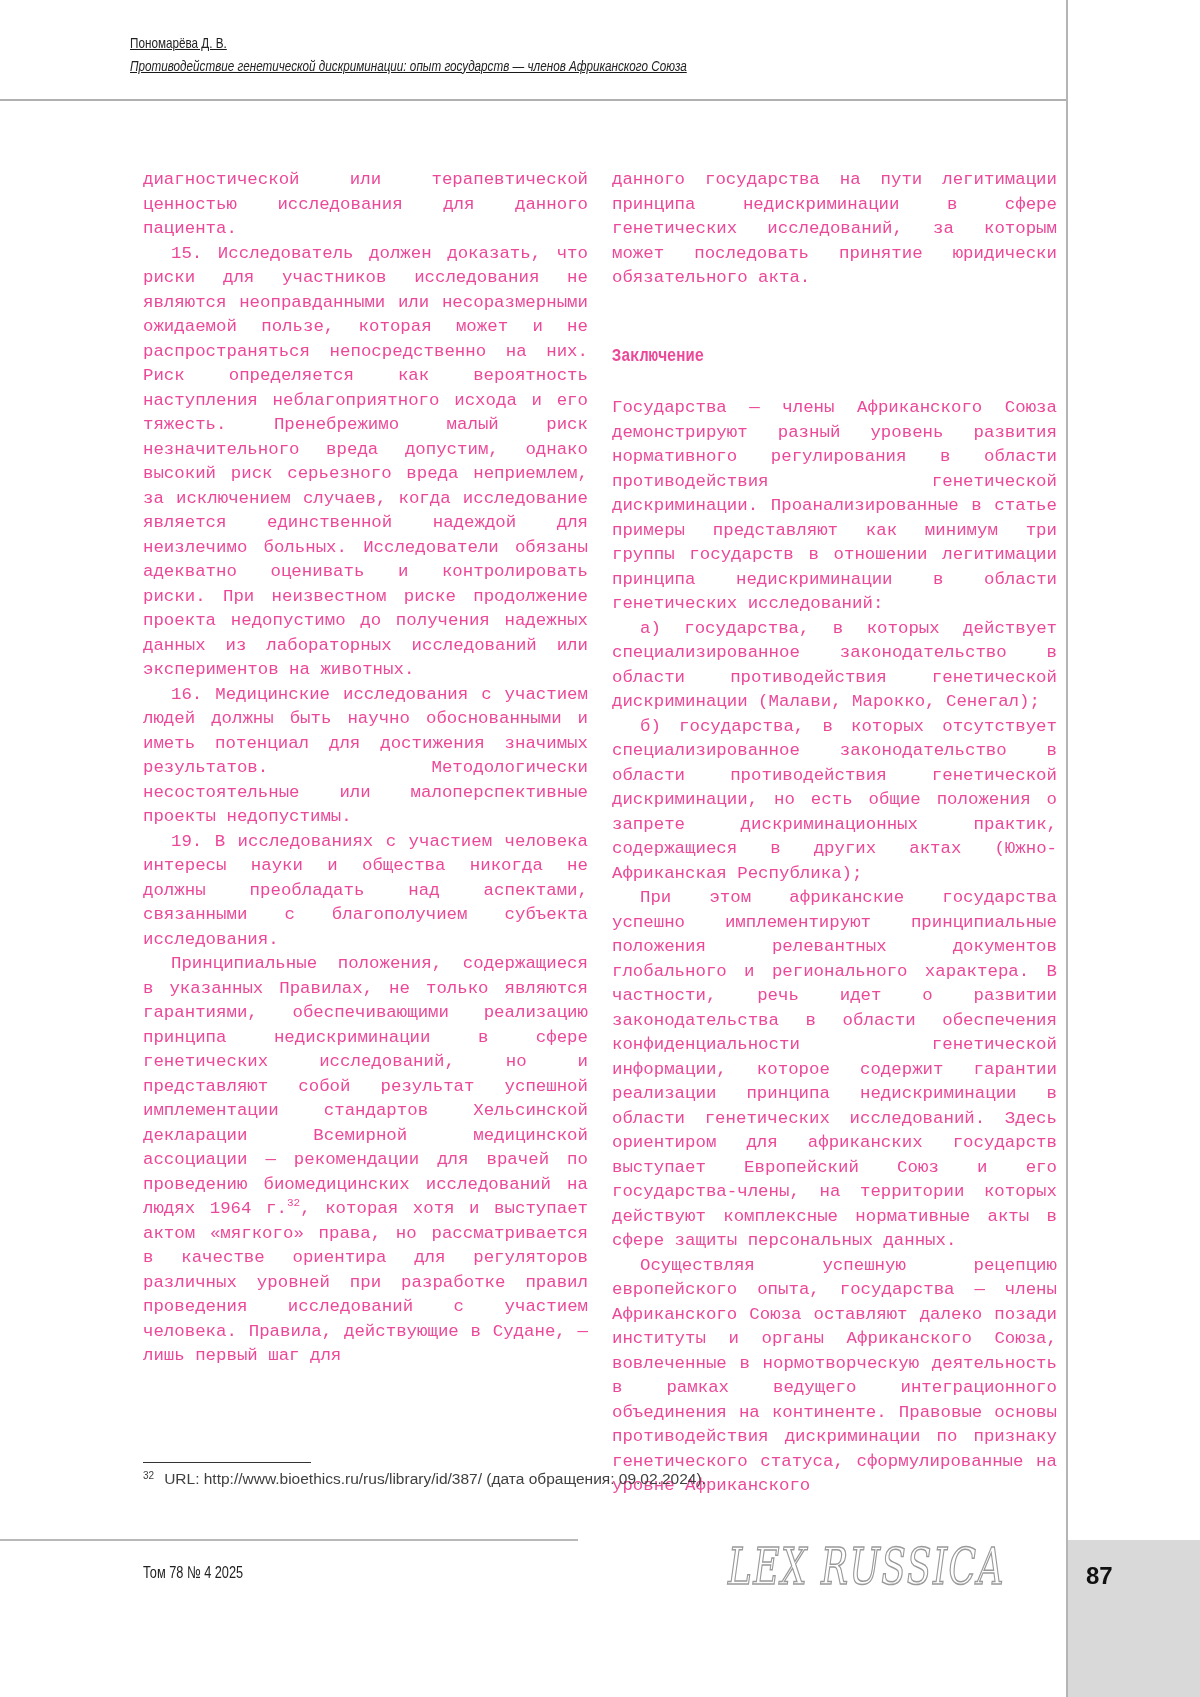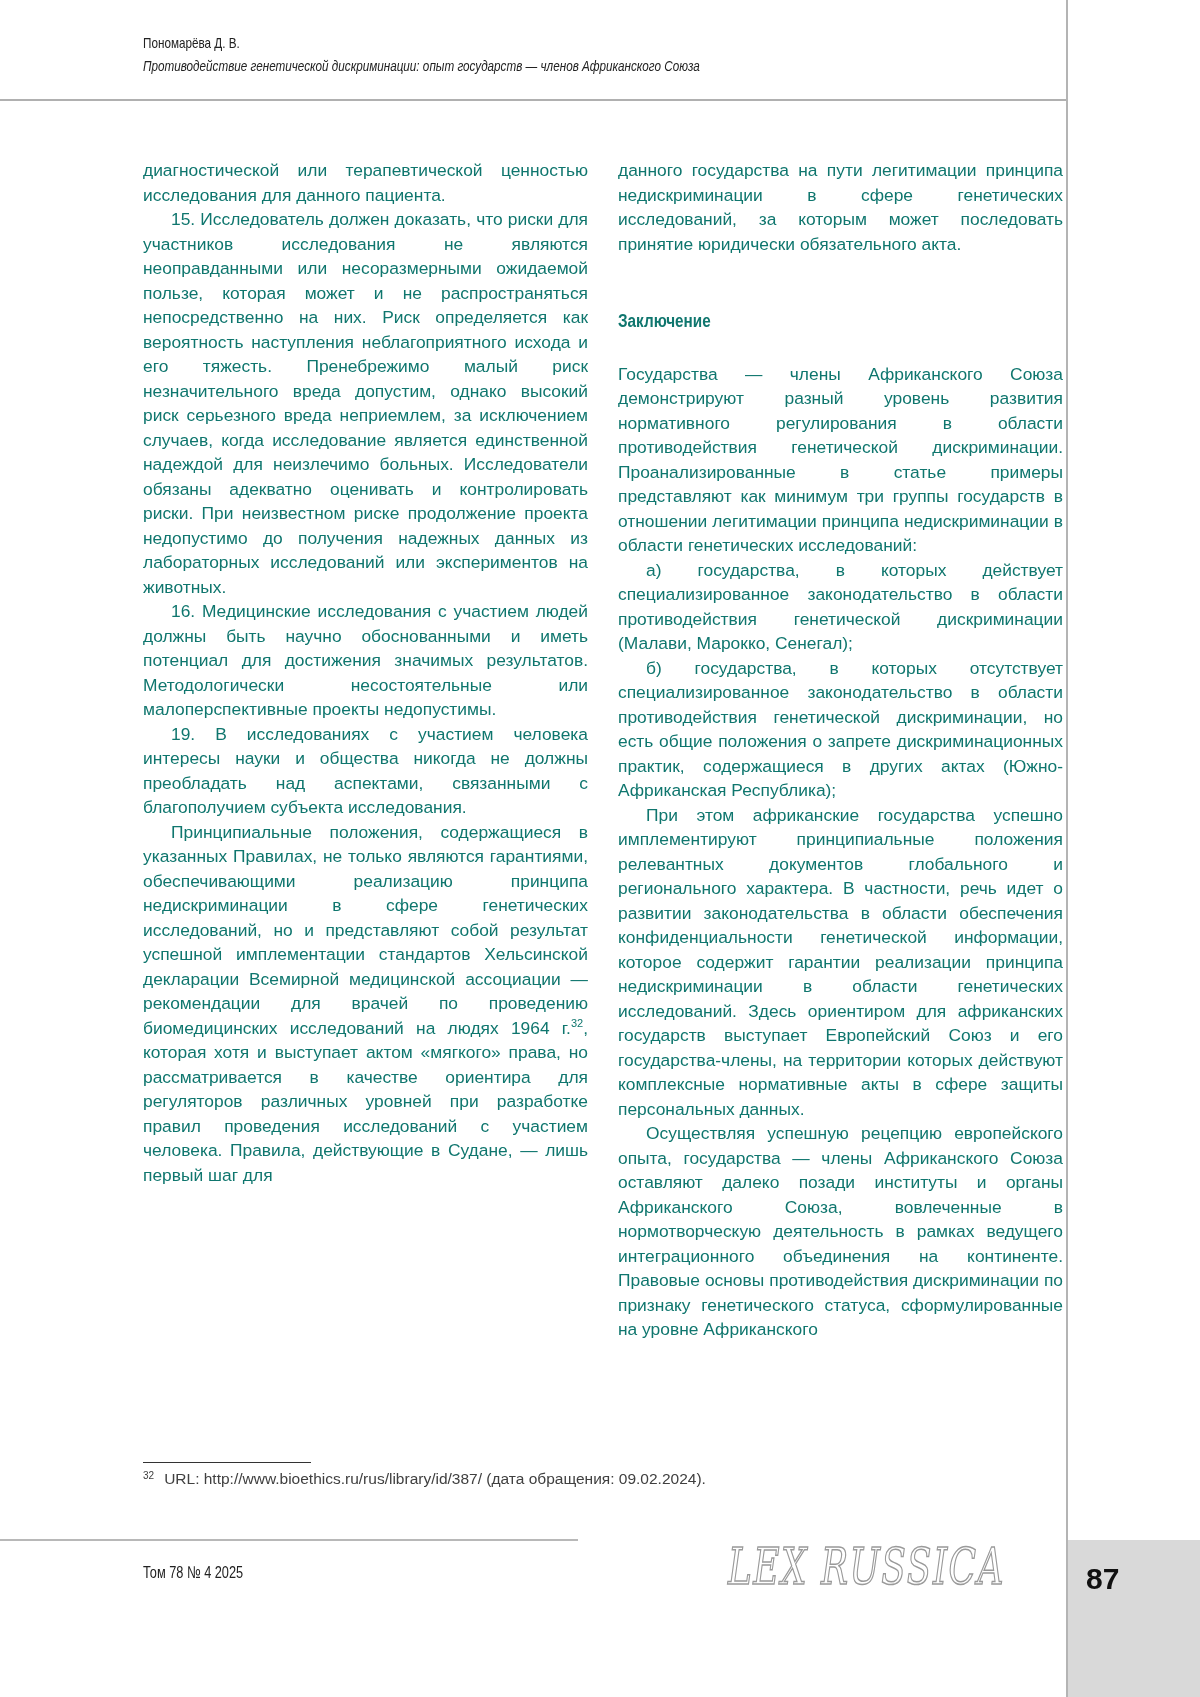--- a/index.html
+++ b/index.html
@@ -4,40 +4,40 @@
 <style>
   html, body { margin: 0; padding: 0; }
   body {
     width: 1200px; height: 1697px; position: relative; overflow: hidden;
     background: #ffffff; color: #1a1a1a;
     font-family: "Liberation Sans", "DejaVu Sans", sans-serif;
   }
   .vrule { position: absolute; left: 1066px; top: 0; width: 2px; height: 1697px; background: #b4b4b4; }
   .side-gray { position: absolute; left: 1068px; top: 1540px; width: 132px; height: 157px; background: #d9d9d9; }
   .hdr-rule { position: absolute; left: 0; top: 99px; width: 1066px; height: 2px; background: #b0b0b0; }
-  .hdr { position: absolute; left: 143px; top: 34px; }
+  .hdr { position: absolute; left: 130px; top: 34px; text-decoration: underline; }
   .hdr-author { font-size: 15px; transform: scaleX(0.78); transform-origin: left; white-space: nowrap; color: #222; }
   .hdr-title { font-size: 15px; font-style: italic; margin-top: 6px; transform: scaleX(0.78); transform-origin: left; white-space: nowrap; color: #222; }
 
-  .col { position: absolute; top: 158px; width: 445px; font-size: 17.4px; line-height: 24.5px; text-align: justify; color: #0f766e; }
+  .col { position: absolute; top: 168px; width: 445px; font-size: 17.4px; line-height: 24.5px; text-align: justify; color: #ec4899; font-family: Liberation Mono, monospace; }
   .col.left { left: 143px; }
-  .col.right { left: 612px; margin-left: 6px; }
+  .col.right { left: 612px; }
   .col p { margin: 0; }
   .col p.ind { text-indent: 28px; }
   .section-head { font-weight: bold; font-size: 18px; margin: 53px 0 28px 0; transform: scaleX(0.85); transform-origin: left; }
   sup { font-size: 11px; line-height: 0; }
 
   .fn-rule { position: absolute; left: 143px; top: 1462px; width: 168px; height: 1px; background: #333; }
   .footnote { position: absolute; left: 143px; top: 1470px; font-size: 15.5px; color: #404040; white-space: nowrap; }
   .footnote .fn-num { font-size: 10px; vertical-align: top; margin-right: 10px; }
 
   .ftr-rule { position: absolute; left: 0; top: 1539px; width: 578px; height: 2px; background: #b8b8b8; }
   .ftr-issue { position: absolute; left: 143px; top: 1563px; font-size: 17px; transform: scaleX(0.75); transform-origin: left; white-space: nowrap; color: #222; }
   .logo { position: absolute; left: 728px; top: 1538px; font-family: "DejaVu Serif", serif; font-size: 50px; letter-spacing: 2px; color: #ffffff; -webkit-text-stroke: 1.5px #9a9a9a; transform: scaleX(0.72); transform-origin: left; white-space: nowrap; font-style: italic; }
-  .page-num { position: absolute; left: 1086px; top: 1562px; font-size: 30px; font-weight: bold; color: #111; }
+  .page-num { position: absolute; left: 1086px; top: 1562px; font-size: 24px; font-weight: bold; color: #111; }
 </style>
 </head>
 <body>
 
 <div class="vrule"></div>
 <div class="side-gray"></div>
 
 <div class="hdr">
   <div class="hdr-author">Пономарёва Д. В.</div>
   <div class="hdr-title">Противодействие генетической дискриминации: опыт государств — членов Африканского Союза</div>

